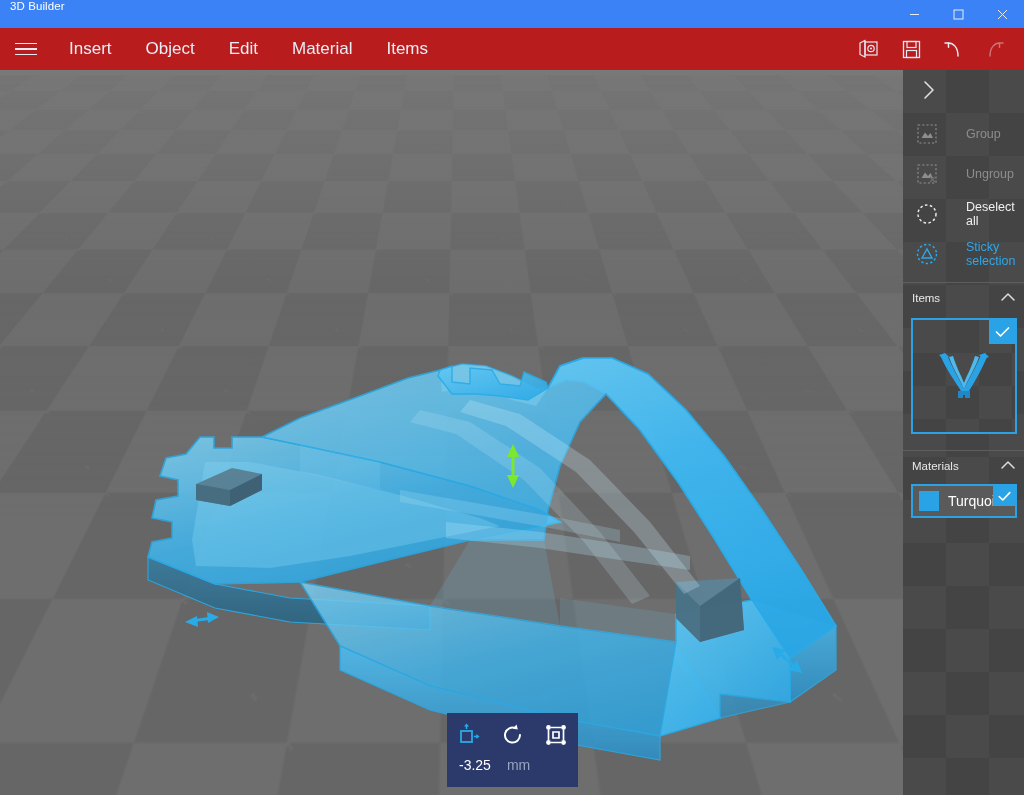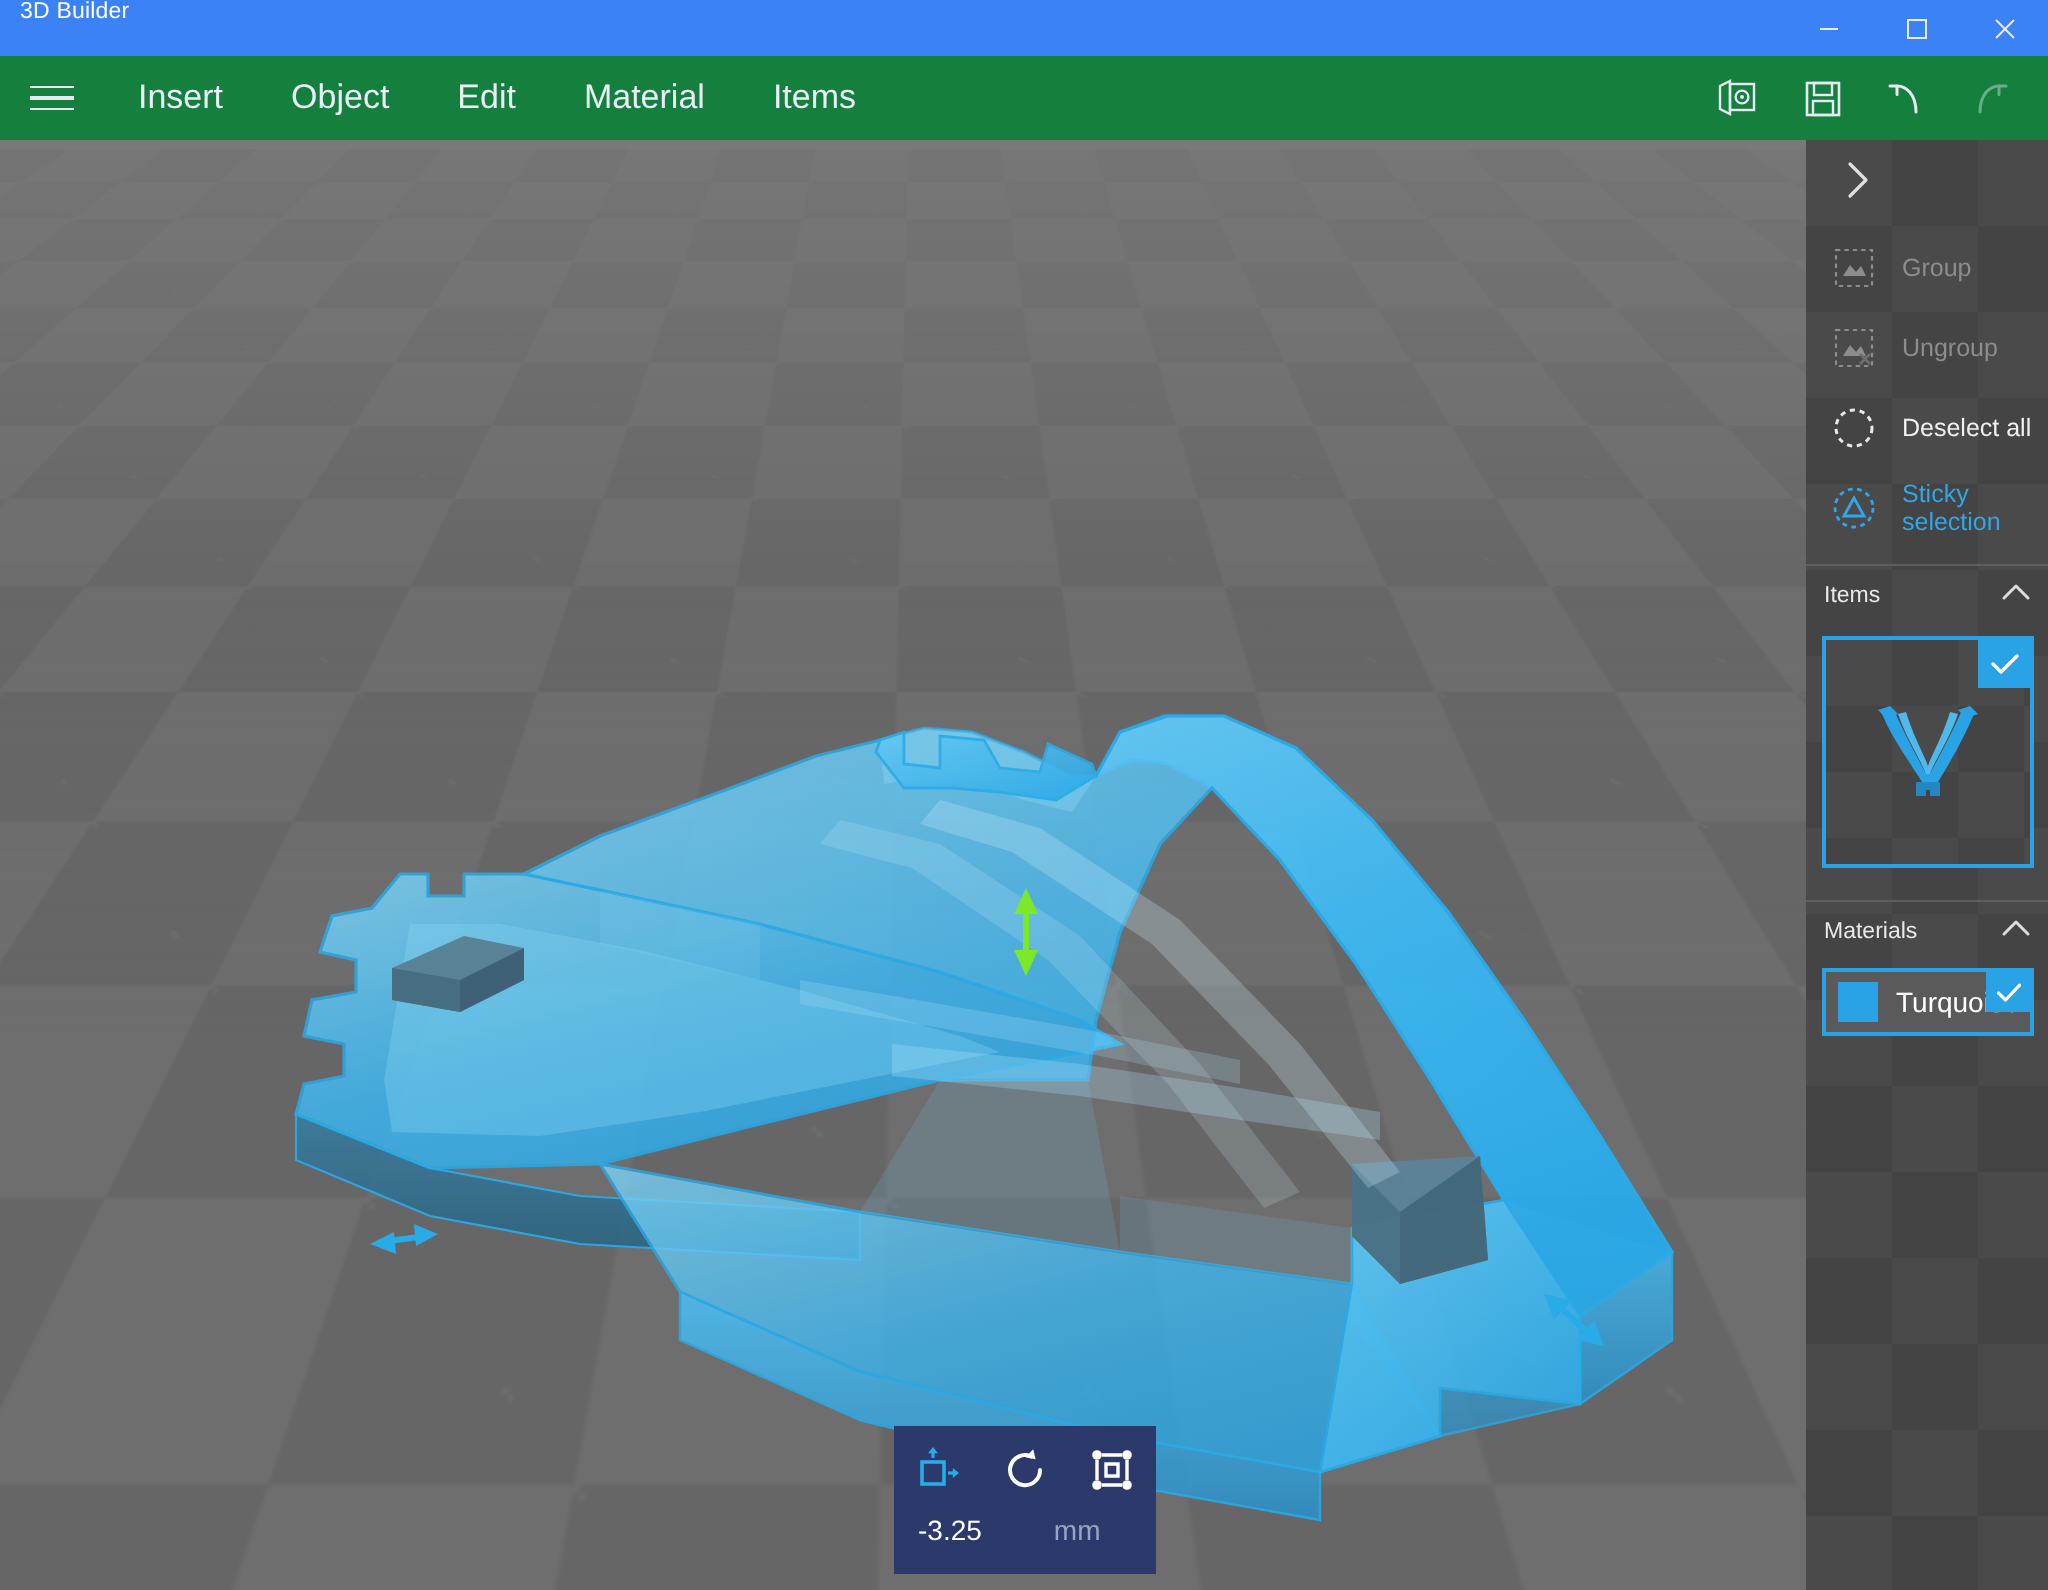--- a/index.html
+++ b/index.html
@@ -20,21 +20,21 @@
   }
   .wincontrols { margin-left:auto; display:flex; height:28px; }
   .wc {
     width:44px; height:28px; display:flex; align-items:center; justify-content:center;
     color:#e8ecf5;
   }
 
   
   .menubar {
     position:absolute; top:28px; left:0; width:1024px; height:42px;
-    background:#15803d; display:flex; align-items:center;text-align:center;
+    background:#b91c1c; display:flex; align-items:center;text-align:center;
   }
   .hamburger {
     width:52px; height:42px; display:flex; flex-direction:column;
     align-items:center; justify-content:center; gap:4px;
   }
   .hamburger span { display:block; width:22px; height:1.5px; background:#e4e9f3; }
   .menu-item {
     height:42px; display:flex; align-items:center; padding:0 17px;
     color:#e9edf6; font-size:17px; font-weight:400;
   }
@@ -73,38 +73,38 @@
 
   
   .bottombar {
     position:absolute; left:447px; top:713px; width:131px; height:74px;
     background:#2b3a6b; display:flex; flex-direction:column;
   }
   .bb-icons { display:flex; height:44px; }
   .bb-btn {
     flex:1; display:flex; align-items:center; justify-content:center;
   }
-  .bb-val { display:flex; align-items:flex-start; padding-left:12px; gap:36px; }
+  .bb-val { display:flex; align-items:flex-start; padding-left:12px; gap:16px; }
   .bb-num { color:#ffffff; font-size:14px; }
   .bb-unit { color:#9aa4c0; font-size:14px; }
 
   
   .sidebar {
     position:absolute; top:70px; left:903px; width:121px; height:725px;
     overflow:hidden;
     background-color:#4a4a4a;
     background-image:
       linear-gradient(45deg, #444444 25%, transparent 25%, transparent 75%, #444444 75%),
       linear-gradient(45deg, #444444 25%, transparent 25%, transparent 75%, #444444 75%);
     background-size:86px 86px;
     background-position:0 0, 43px 43px;
   }
   .collapse-row { height:44px; display:flex; align-items:center; padding-left:18px; }
   .sb-item {
-    height:40px; display:flex; align-items:center; gap:10px; padding-left:10px;
+    height:40px; display:flex; align-items:center; gap:25px; padding-left:10px;
     color:#f0f0f0; font-size:12.5px;
   }
   .sb-item.disabled { color:#8d8d8d; }
   .sb-item.active { color:#2fa7e8; }
   .sb-ico { width:28px; height:28px; display:flex; align-items:center; justify-content:center; flex:0 0 28px; }
 
   .sec-head {
     height:30px; display:flex; align-items:center; justify-content:space-between;
     padding:0 8px 0 9px; color:#e9e9e9; font-size:11.5px;
     border-top:1px solid #5e5e5e;

